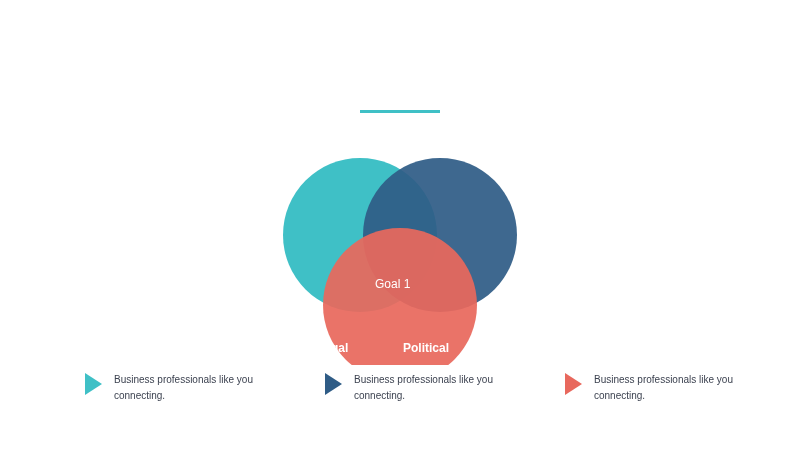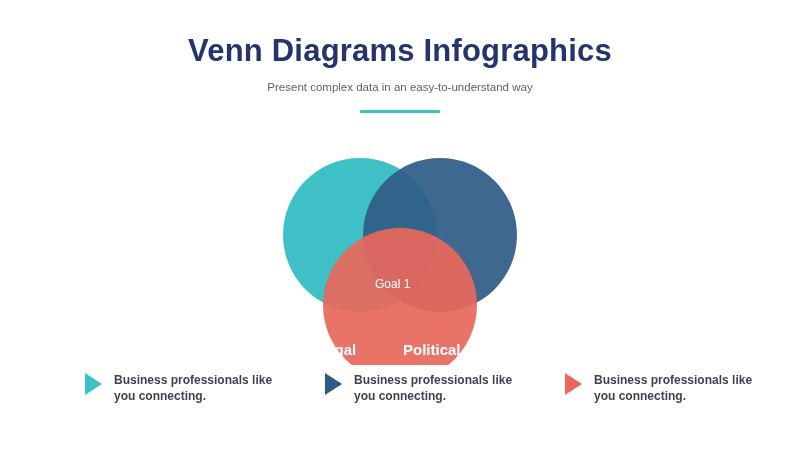--- a/index.html
+++ b/index.html
@@ -56,21 +56,21 @@
     height: 240px;
   }
   .venn svg {
     display: block;
   }
 
   .lbl {
     position: absolute;
     color: #ffffff;
     font-weight: bold;
-    font-size: 15px;
+    font-size: 12px;
     white-space: nowrap;
   }
   .lbl-legal   { left: 62px;  top: 216px; }
   .lbl-political { left: 148px; top: 216px; text-align: right; }
   .lbl-social  { left: 112px; top: 304px; }
 
   .goal {
     position: absolute;
     color: #ffffff;
     font-size: 12px;
@@ -102,34 +102,31 @@
     border-top: 11px solid transparent;
     border-bottom: 11px solid transparent;
     border-left: 17px solid #3fc0c6;
     margin-right: 12px;
     margin-top: 1px;
     flex: none;
   }
   .tri-1 { border-left-color: #2f5c86; }
   .tri-2 { border-left-color: #e8685d; }
   .foot-text {
-    font-size: 12px;
+    font-size: 10px;
     color: #3c4250;
     line-height: 16px;
     max-width: 170px;
-    font-weight: bold;
   }
 </style>
 </head>
 <body>
 
 <div class="slide">
 
-  <div class="title">Venn Diagrams Infographics</div>
-  <div class="subtitle">Present complex data in an easy-to-understand way</div>
   <div class="underline"></div>
 
   <div class="venn">
     <svg width="290" height="240" viewBox="0 0 290 240">
       <g>
         <circle cx="105" cy="110" r="77" fill="#3fc0c6"></circle>
         <circle cx="185" cy="110" r="77" fill="#2f5c86" fill-opacity="0.93"></circle>
         <circle cx="145" cy="180" r="77" fill="#e8685d" fill-opacity="0.93"></circle>
       </g>
     </svg>

